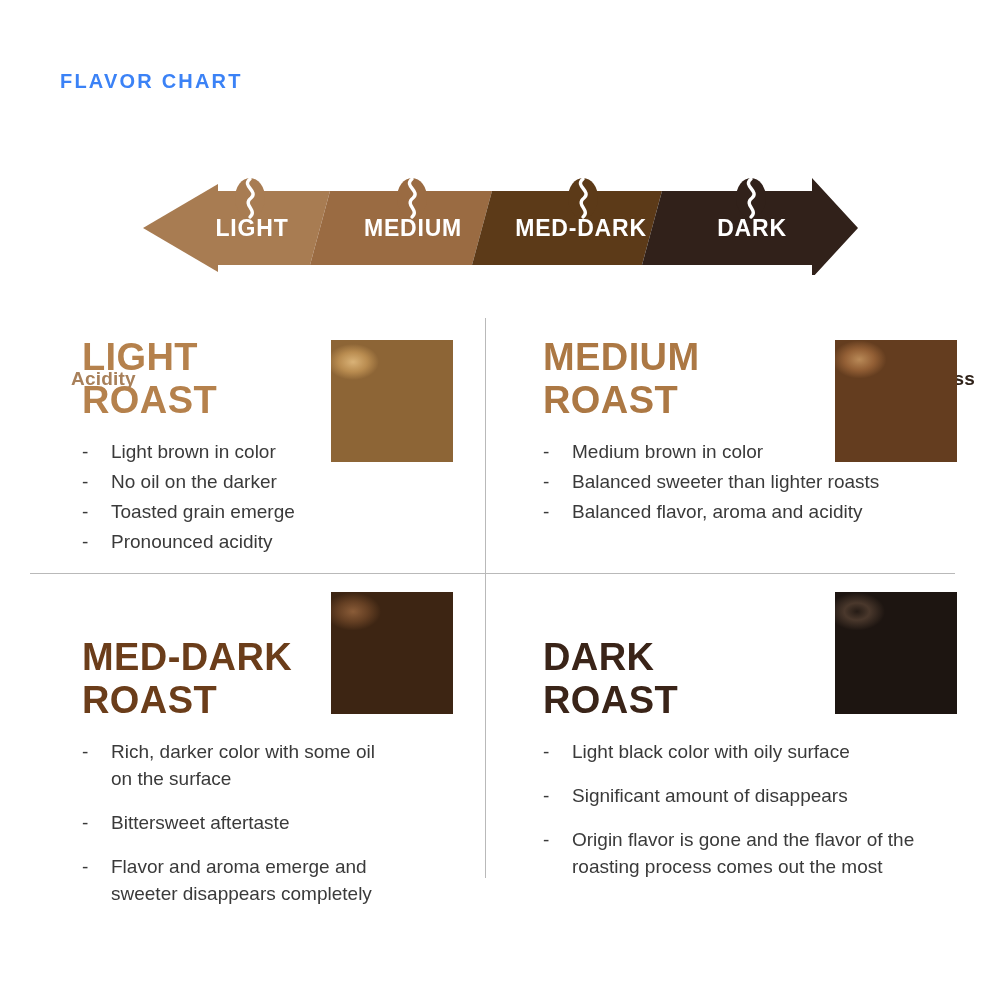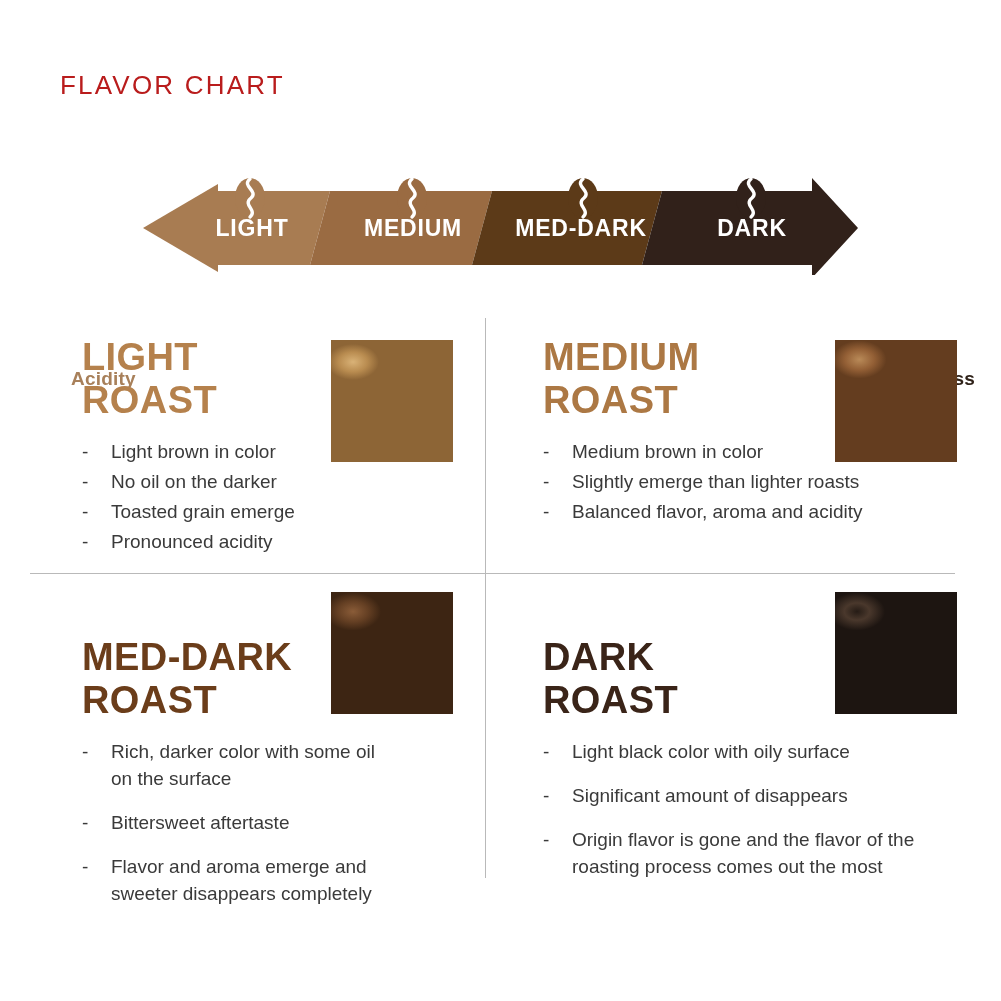--- a/index.html
+++ b/index.html
@@ -8,22 +8,22 @@
     background:#ffffff;
     font-family:"Liberation Sans", sans-serif;
     color:#333333;
     position:relative;
     overflow:hidden;
   }
 
   
   .page-title {
     position:absolute; left:60px; top:70px;
-    font-size:26px; letter-spacing:2.2px; font-weight:400;
-    color:#b91c1c; white-space:nowrap;
+    font-size:20px; letter-spacing:2.2px; font-weight:700;
+    color:#3b82f6; white-space:nowrap;
   }
 
   
   .scale { position:absolute; left:0; top:160px; width:1001px; height:115px; }
   .scale-label {
     position:absolute; top:208px; font-size:19px; font-weight:700;
     letter-spacing:.2px; white-space:nowrap;margin-left:25px;
   }
   .scale-label.left  { left:46px; }
   .scale-label.right { left:855px; }
@@ -201,21 +201,21 @@
 <div class="quad" style="left:543px; top:336px; width:400px;">
   <div class="quad-head" style="color:#ac7844">MEDIUM
 ROAST</div>
   <div class="bullets">
     <div class="bullet">
       <span class="dash">-</span>
       <span class="btxt">Medium brown in color</span>
     </div>
     <div class="bullet">
       <span class="dash">-</span>
-      <span class="btxt">Slightly emerge than lighter roasts</span>
+      <span class="btxt">Balanced sweeter than lighter roasts</span>
     </div>
     <div class="bullet">
       <span class="dash">-</span>
       <span class="btxt">Balanced flavor, aroma and acidity</span>
     </div>
   </div>
 </div>
 <div class="bean-photo" style="left:835px; top:340px;">
   <div class="tex tex-medium"></div>
 </div>

